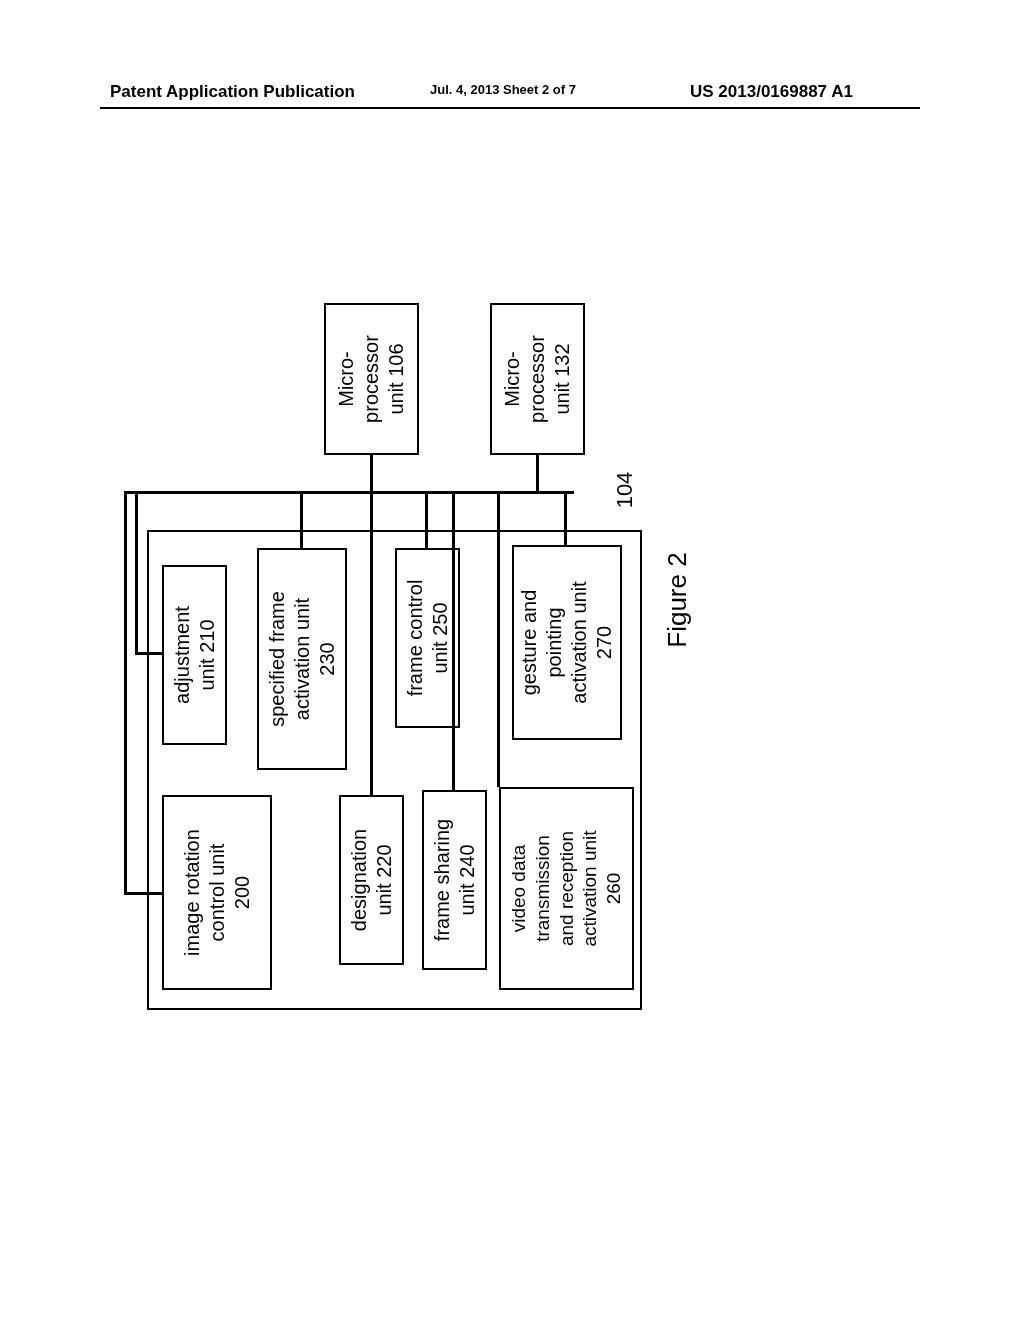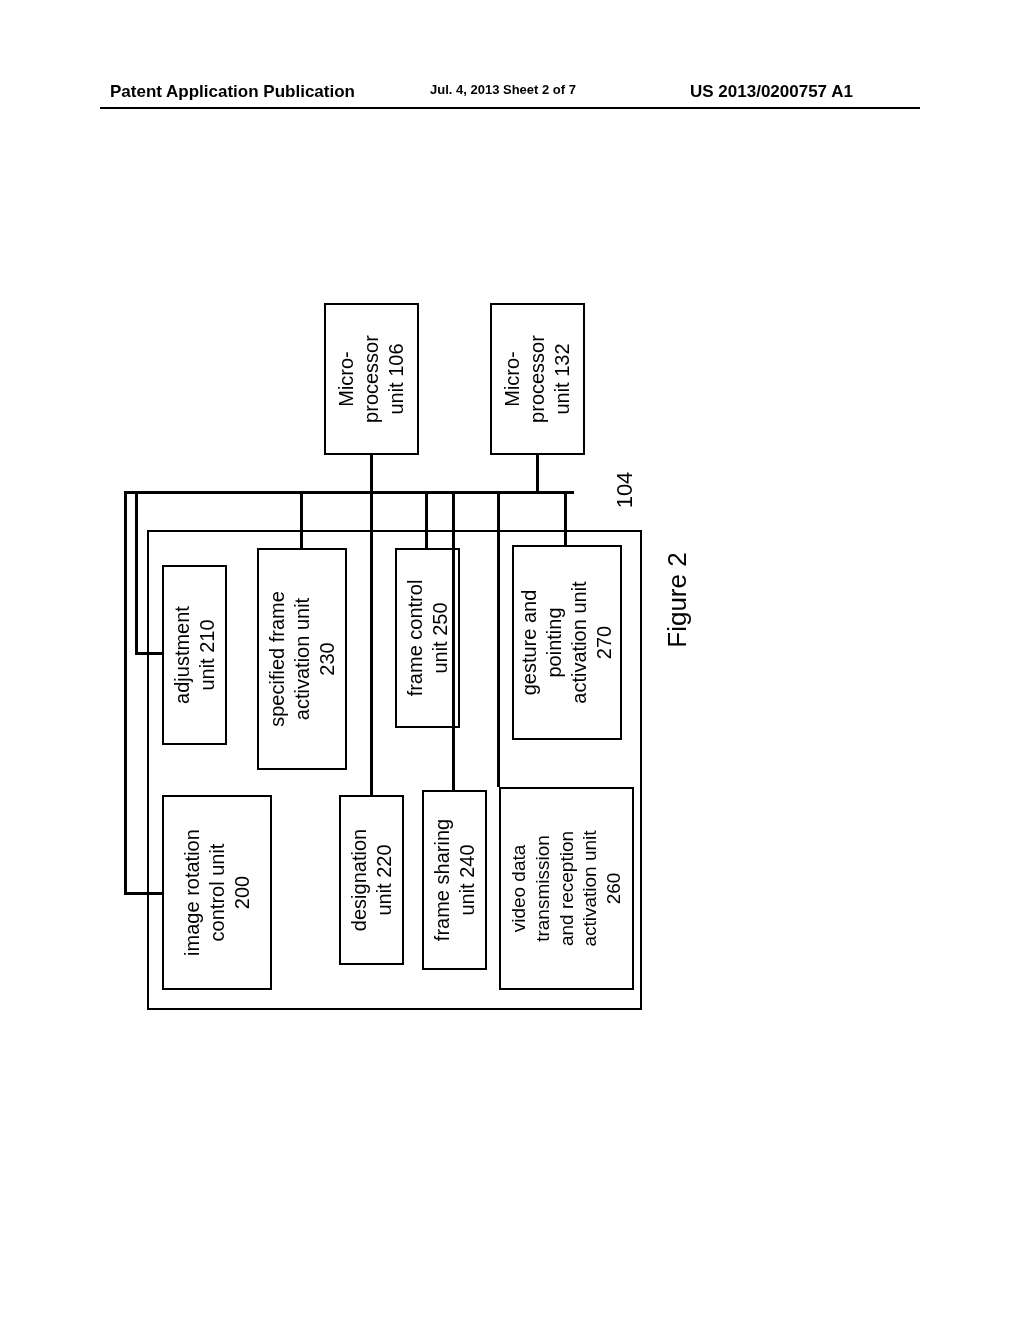--- a/index.html
+++ b/index.html
@@ -103,21 +103,21 @@
   }
 </style>
 </head>
 <body>
 
 <div class="page">
 
   <div class="header">
     <div class="left">Patent Application Publication</div>
     <div class="center">Jul. 4, 2013   Sheet 2 of 7</div>
-    <div class="right">US 2013/0200757 A1</div>
+    <div class="right">US 2013/0169887 A1</div>
   </div>
   <div class="hr"></div>
 
   <div class="diagram-wrap">
     <div class="diagram">
 
       <div class="container-box" style="left:0px; top:45px; width:480px; height:495px;"></div>
 
       <div class="box" style="left:20px; top:60px; width:195px; height:110px; white-space:pre-line;">image rotation
 control unit

